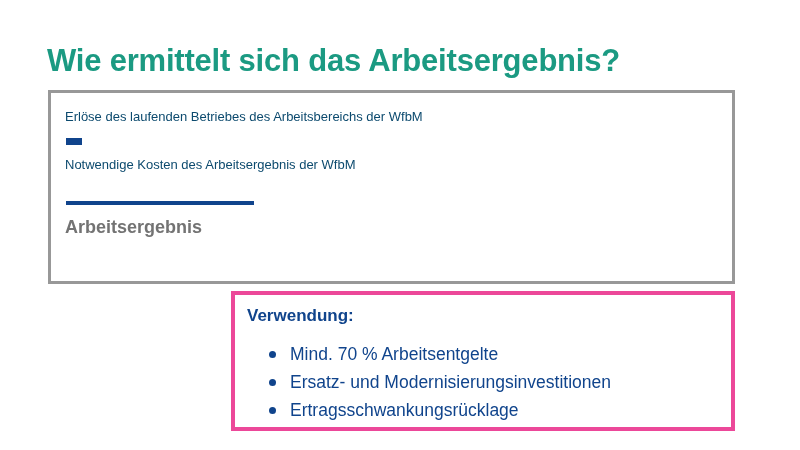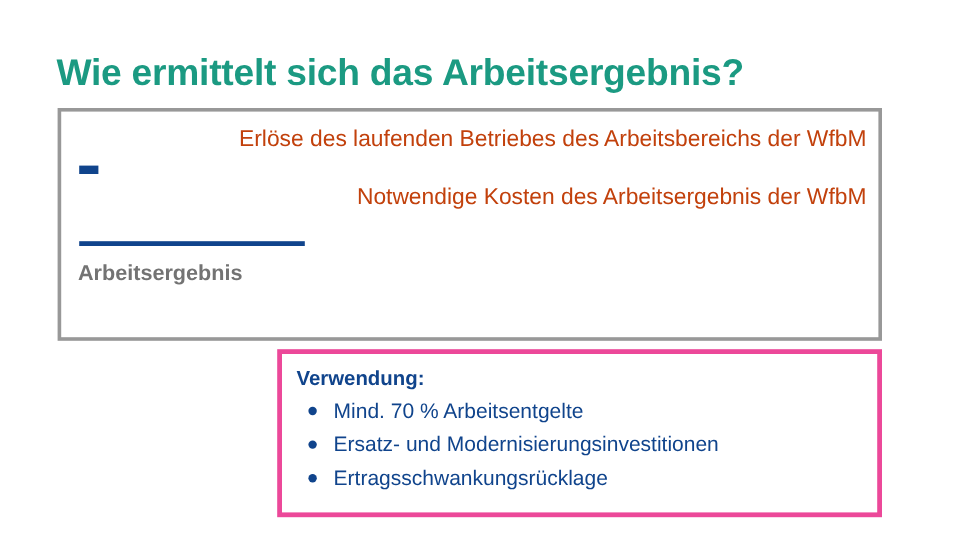--- a/index.html
+++ b/index.html
@@ -50,26 +50,25 @@
   }
 
   .formula-inner {
     position: absolute;
     left: 14px;
     top: 13px;
     right: 10px;
   }
 
   .formula-line {
-    font-size: 19px;
+    font-size: 13px;
     line-height: 22px;
-    color: #c2410c;
+    color: #0c4a6e;
     font-weight: 400;
     white-space: nowrap;
-    text-align: right;
   }
 
   .minus-row {
     height: 26px;
     display: flex;
     align-items: center;
   }
   .minus-sign {
     display: block;
     width: 16px;
@@ -117,21 +116,21 @@
   .usage-heading {
     font-size: 17px;
     line-height: 24px;
     font-weight: 700;
     color: #10448C;
     white-space: nowrap;
   }
 
   .usage-list {
     list-style: none;
-    margin: 0;
+    margin: 12px;
     padding: 0;
   }
   .usage-list li {
     position: relative;
     padding-left: 31px;
     font-size: 17.5px;
     line-height: 28px;
     color: #10448C;
     white-space: nowrap;
   }

